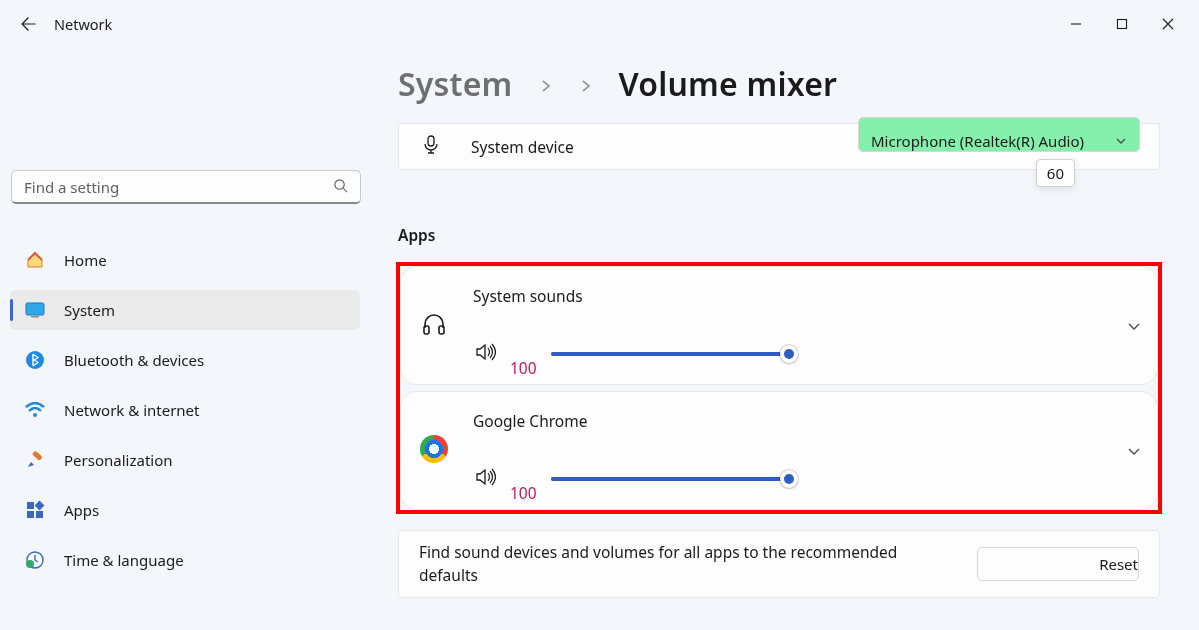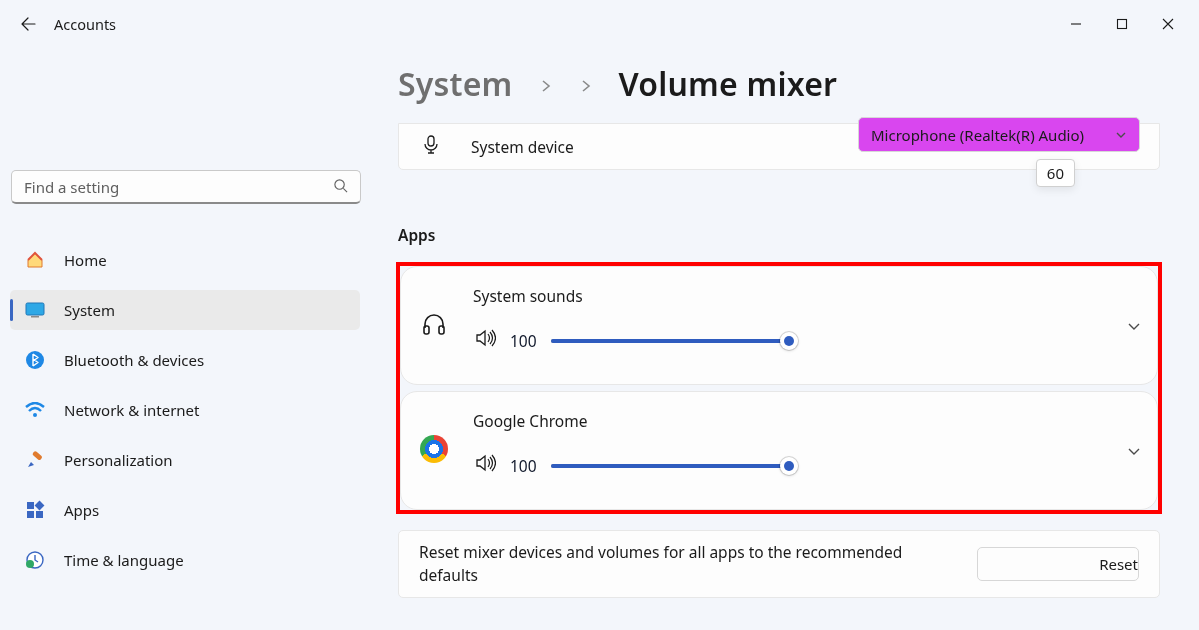--- a/index.html
+++ b/index.html
@@ -115,22 +115,22 @@
     height:47px;
     display:flex; align-items:center;
     padding-left:22px;
     position:relative;
   }
   .input-row .lbl{ font-size:15.5px; margin-left:30px;}
   .dropdown{
     position:absolute; right:19px; top:-7px;
     width:282px; height:35px;
     border:1px solid #d7d7d7; border-radius:5px;
-    background:#d946ef;
-    display:flex; align-items:center;
+    background:#86efac;
+    display:flex; align-items:flex-end;
     padding:0 12px; gap:24px;
     font-size:15px;
   }
   .dropdown .dd-chev{ margin-left:auto; color:#4c4c4c;}
   .tooltip60{
     position:absolute; right:104px; top:36px;
     background:#fff; border:1px solid #d0d0d0;
     border-radius:4px; height:28px;
     display:flex;align-items:center;
     padding:0 10px; font-size:15px;
@@ -163,21 +163,21 @@
     display:flex; align-items:center; justify-content:center;
   }
   .app-name{
     position:absolute; left:72px; top:18px;
     font-size:15.5px;
   }
   .vol-row{
     position:absolute; left:75px; right:60px; top:62px;
     display:flex; align-items:center; gap:14px;
   }
-  .vol-num{ font-size:15.5px; color:#0f172a;}
+  .vol-num{ font-size:15.5px; color:#be185d;margin-top:28px;}
   .slider{
     position:relative; height:18px; flex:0 0 238px;
   }
   .slider .track{
     position:absolute; left:0; right:0; top:7px; height:4px;
     background:#9a9a9a; border-radius:3px;
   }
   .slider .fill{
     position:absolute; left:0; top:7px; height:4px;
     background:#2f5cbf; border-radius:3px;
@@ -227,21 +227,21 @@
 </style>
 </head>
 <body>
 
 <div class="title-bar">
   <div class="back-btn">
     <svg width="16" height="16" viewBox="0 0 16 16">
       <path d="M8 2 L2 8 L8 14 M2 8 H15" stroke="#1b1b1b" stroke-width="1.2" fill="none" stroke-linecap="round" stroke-linejoin="round"></path>
     </svg>
   </div>
-  <div class="title-txt">Accounts</div>
+  <div class="title-txt">Network</div>
   <div class="win-controls">
     <div class="win-btn">
       <svg width="12" height="12" viewBox="0 0 12 12">
           <path d="M1 6 H11" stroke="#1b1b1b" stroke-width="1.1"></path>
         </svg>
     </div>
     <div class="win-btn">
       <svg width="12" height="12" viewBox="0 0 12 12">
           <rect x="1.5" y="1.5" width="9" height="9" stroke="#1b1b1b" stroke-width="1.1" fill="none"></rect>
         </svg>
@@ -442,19 +442,19 @@
       <div class="expand-chev">
         <svg width="14" height="14" viewBox="0 0 14 14">
             <path d="M2 4 L7 9 L12 4" stroke="#4b4b4b" stroke-width="1.4" fill="none"></path>
           </svg>
       </div>
     </div>
 
   </div>
 
   <div class="reset-card">
-    <div class="txt">Reset mixer devices and volumes for all apps to the recommended defaults</div>
+    <div class="txt">Find sound devices and volumes for all apps to the recommended defaults</div>
     <div class="btn-reset">
       <span>Reset</span>
     </div>
   </div>
 
 </div>
 
 </body></html>

